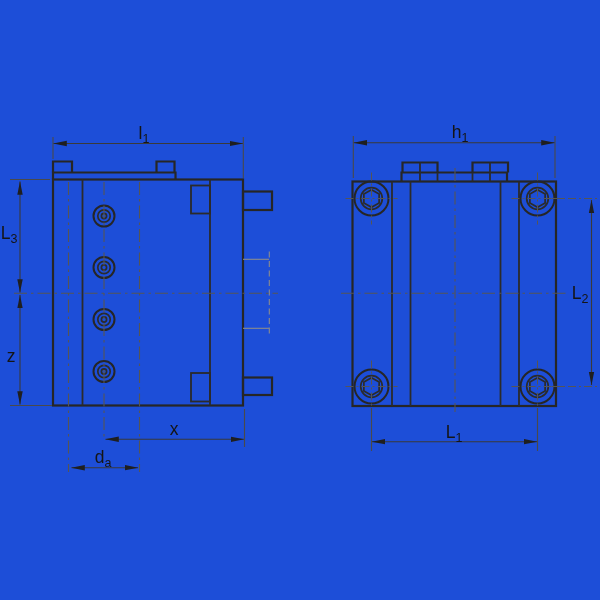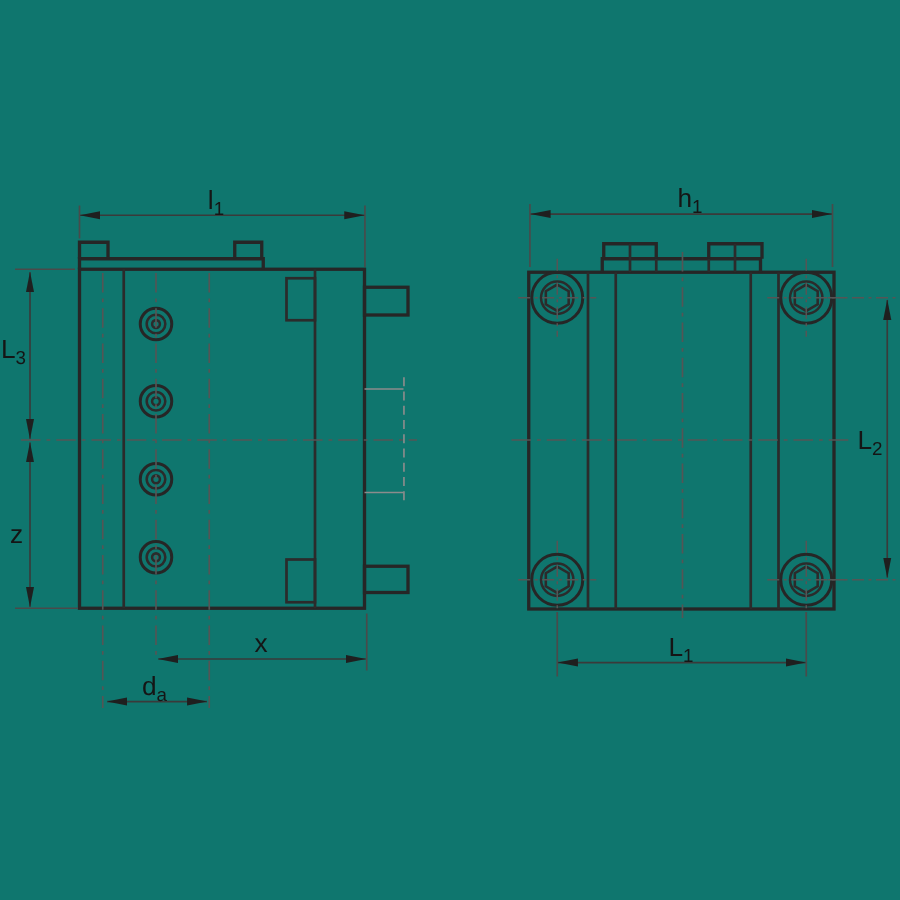--- a/index.html
+++ b/index.html
@@ -1,16 +1,16 @@
 <!DOCTYPE html>
 <html><head>
 <meta charset="utf-8">
 <style>
   html,body{margin:0;padding:0;background:#ffffff;}
-  .canvas{width:600px;height:600px;background:#0f766e;position:relative;overflow:hidden;}
+  .canvas{width:600px;height:600px;background:#1d4ed8;position:relative;overflow:hidden;}
   svg{display:block;}
   .ol  {stroke:#262626;stroke-width:2.2;fill:none;}
   .l2  {stroke:#2b2b2b;stroke-width:1.8;fill:none;}
   .scr {stroke:#262626;stroke-width:2;fill:none;}
   .scr2{stroke:#2b2b2b;stroke-width:1.7;fill:none;}
   .thin{stroke:#4a4a4a;stroke-width:1.1;fill:none;}
   .dim {stroke:#3a3a3a;stroke-width:1.1;fill:none;}
   .cl  {stroke:#555555;stroke-width:1.1;fill:none;stroke-dasharray:13 4 2.5 4;}
   .clS {stroke:#555555;stroke-width:1;fill:none;stroke-dasharray:8 3 2 3;}
   .hid {stroke:#8c8c8c;stroke-width:1.1;fill:none;}

